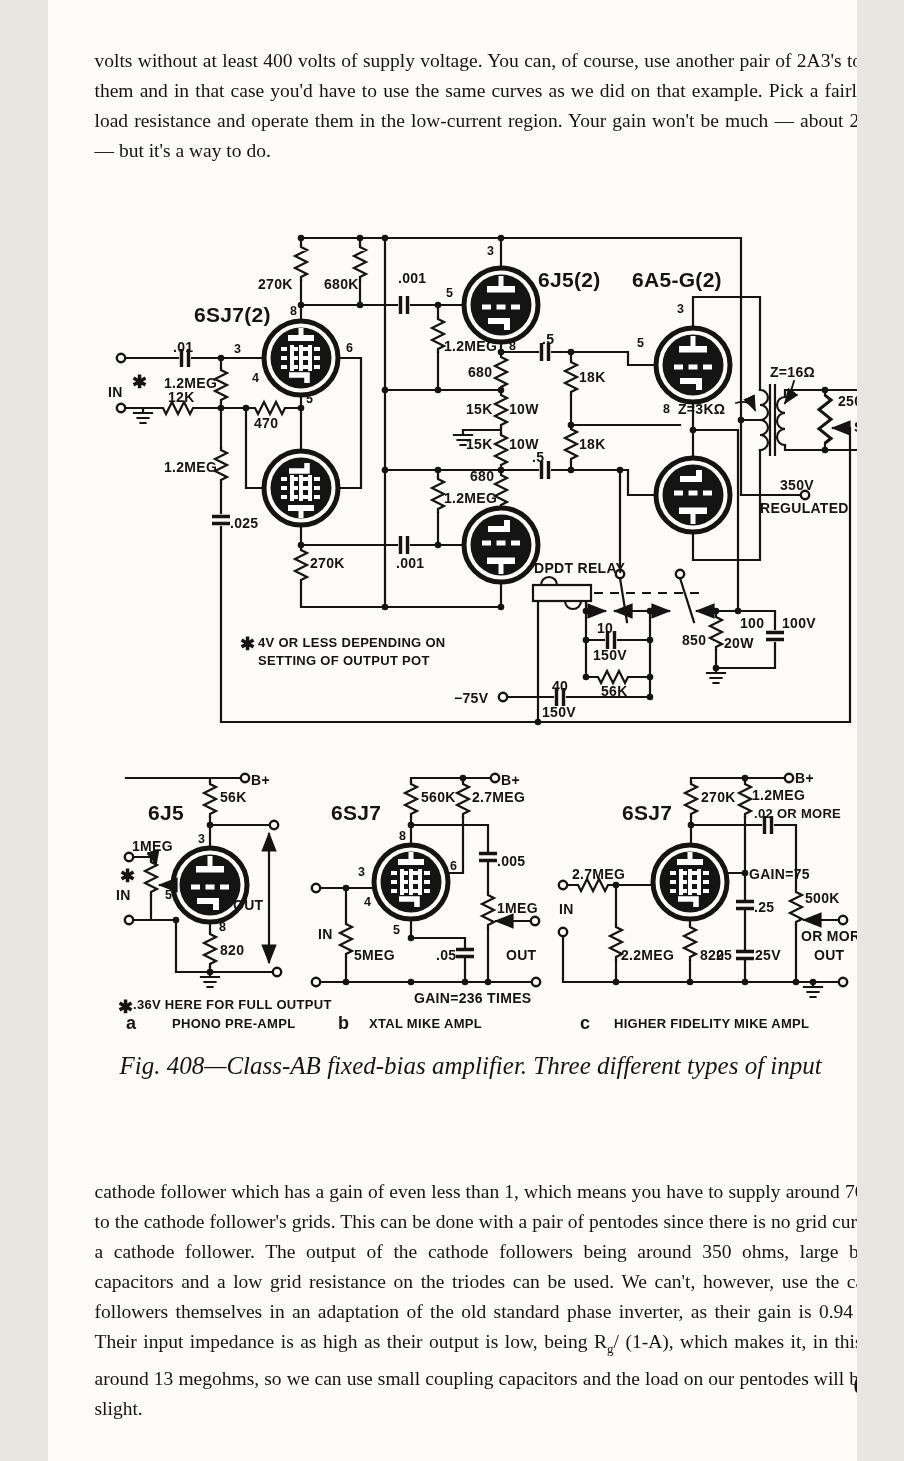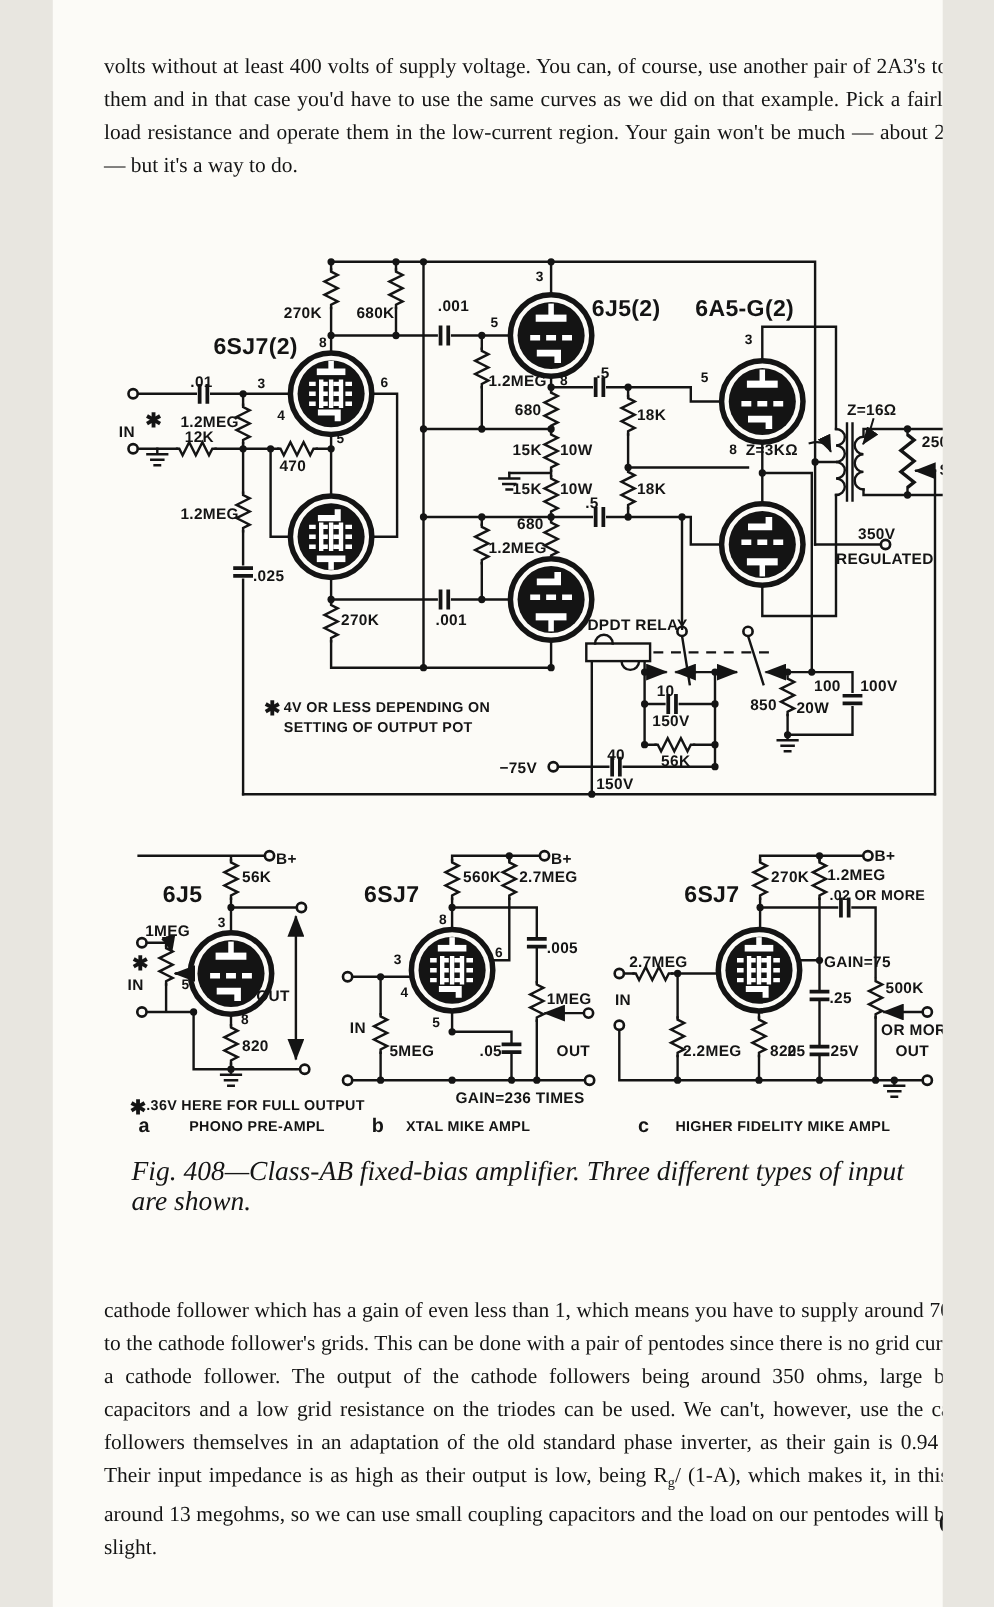--- a/index.html
+++ b/index.html
@@ -353,21 +353,20 @@
     <text class="tv" x="652" y="960">820</text>
     <text class="tv" x="668" y="960">25</text>
     <text class="tv" x="707" y="960">25V</text>
     <text class="tv" x="766" y="960">OUT</text>
     <text class="ta" x="532" y="1029">c</text>
     <text class="tn" x="566" y="1028">HIGHER FIDELITY MIKE AMPL</text>
   </svg>
 
   <div id="caption">
     <div>Fig. 408—Class-AB fixed-bias amplifier.  Three different types of input</div>
-    <div>are shown.</div>
   </div>
 
   <div class="para" style="top:1177px;">
     <p><span>cathode follower which has a gain of even less than 1, which means you have to supply around 70 volts to the cathode follower's grids.  This can be done with a pair of pentodes since there is no grid current in a cathode follower.  The output of the cathode followers being around 350 ohms, large bathtub capacitors and a low grid resistance on the triodes can be used.  We can't, however, use the cathode followers themselves in an adaptation of the old standard phase inverter, as their gain is 0.94 times.  Their input impedance is as high as their output is low, being R</span><sub>g</sub><span>/ (1-A), which makes it, in this case, around 13 megohms, so we can use small coupling capacitors and the load on our pentodes will be very slight.</span></p>
   </div>
 
   <div id="pageno">67</div>
 
 </div>
 

